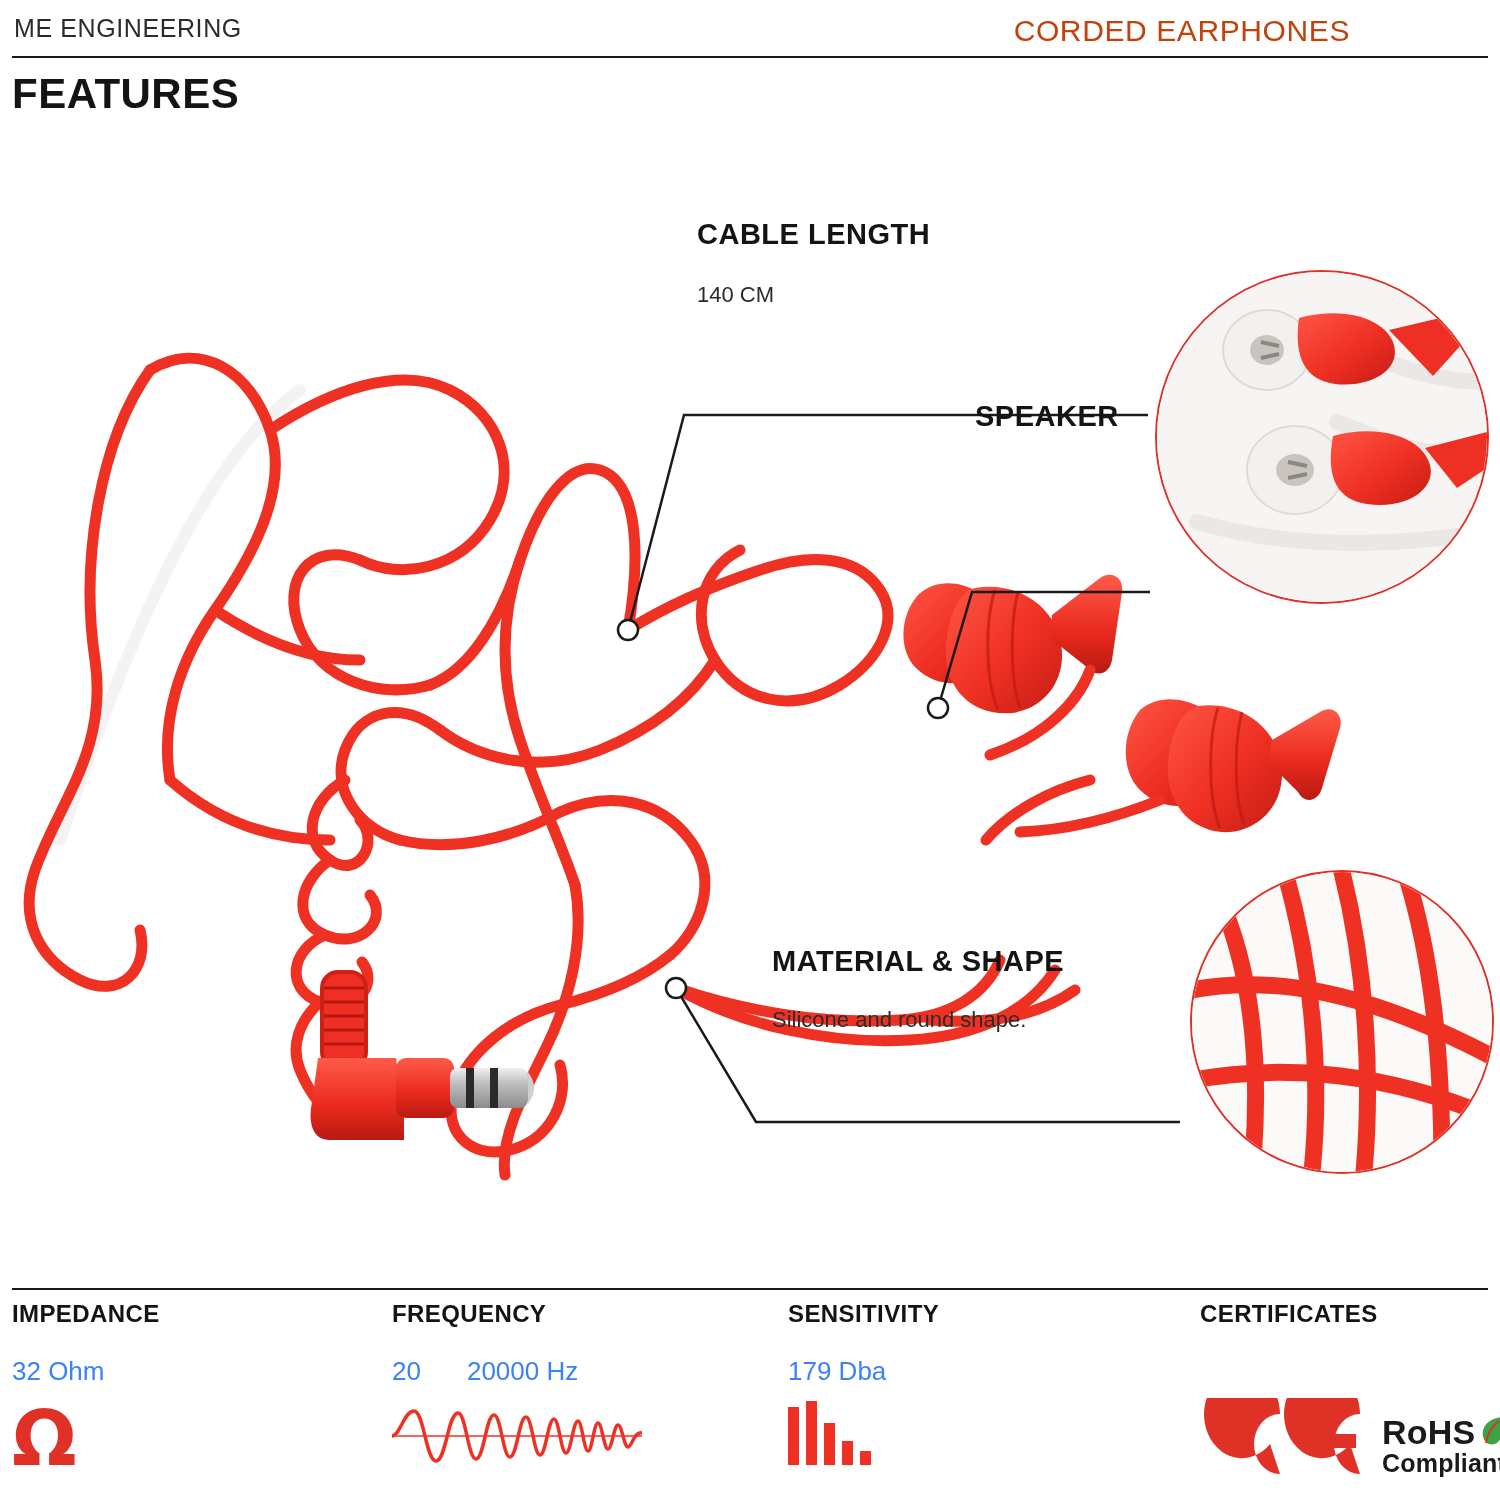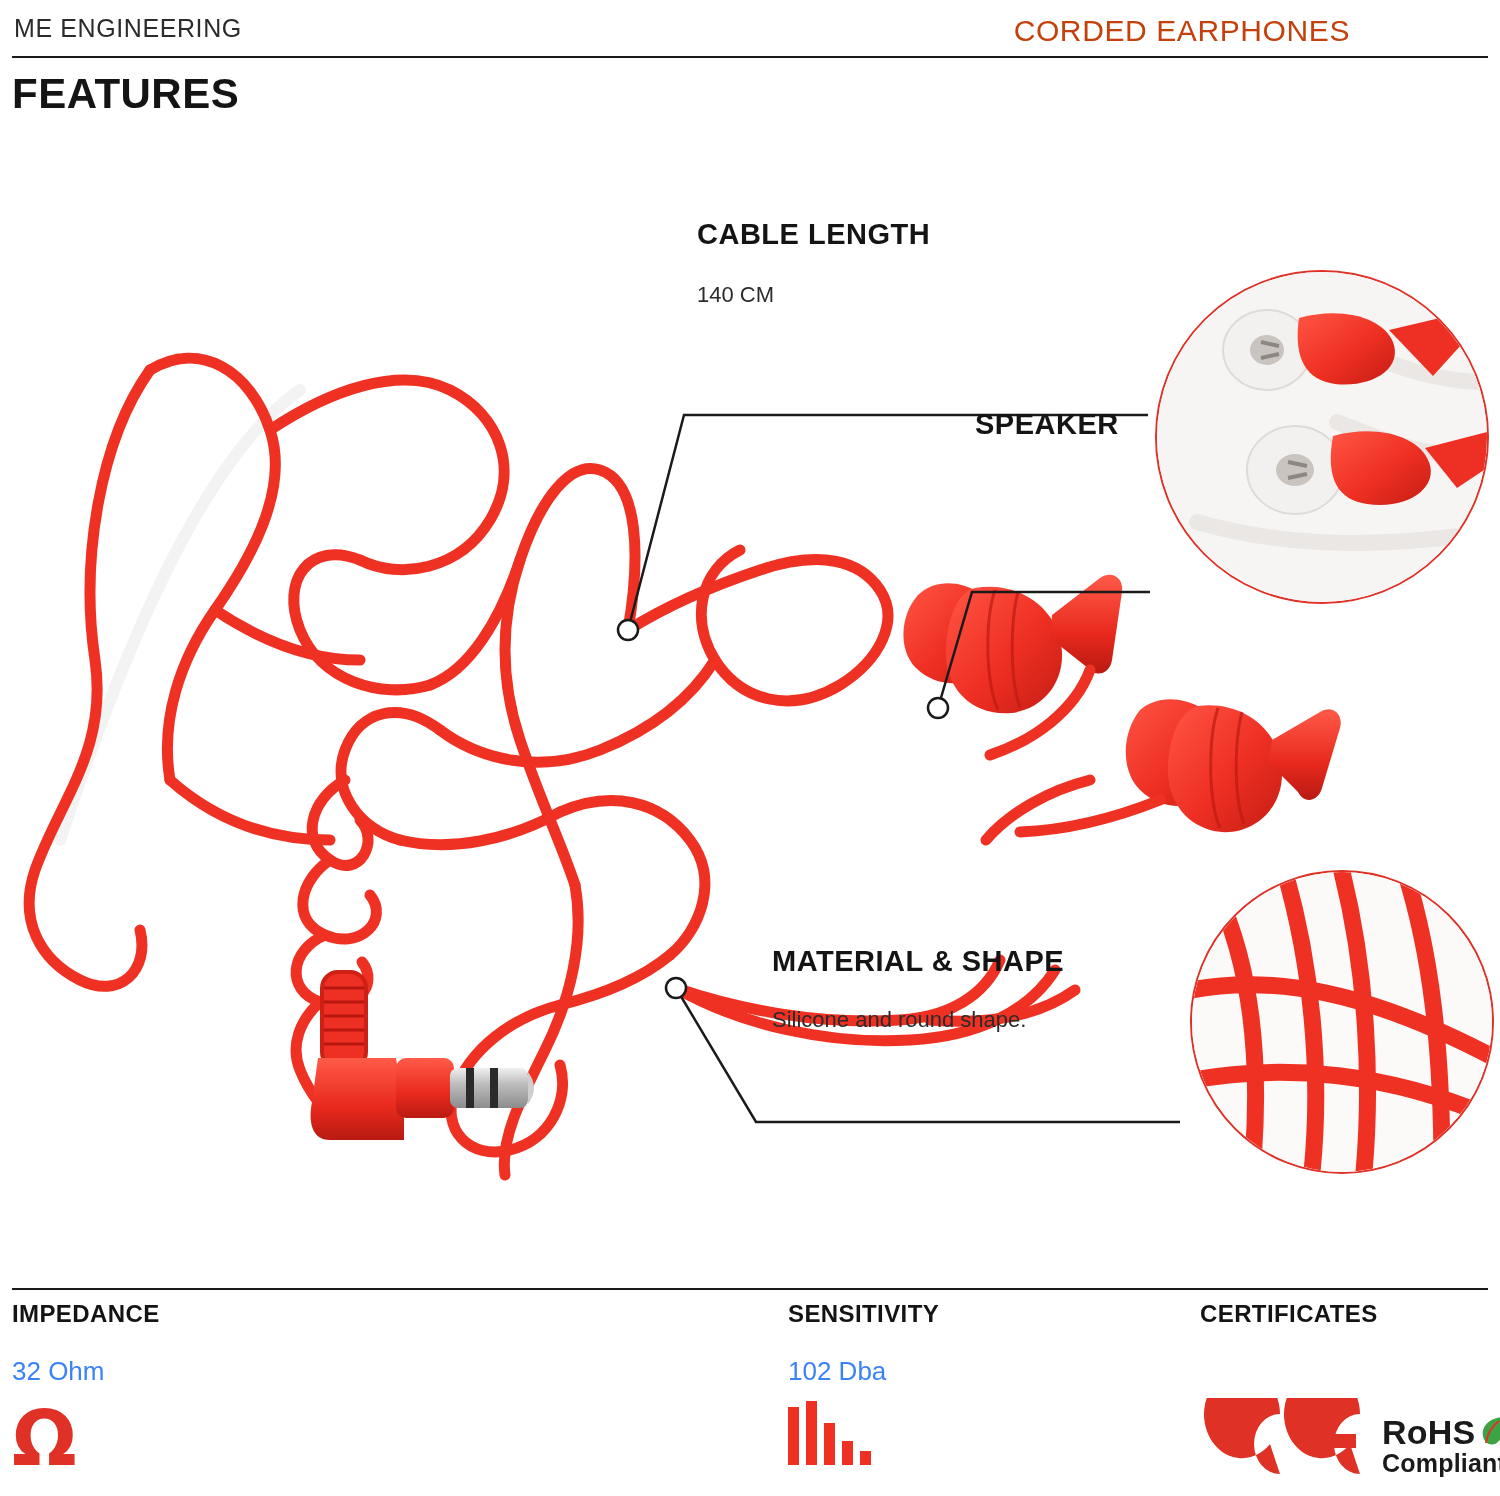--- a/index.html
+++ b/index.html
@@ -82,21 +82,21 @@
     white-space: nowrap;
   }
   .callout-sub {
     position: absolute;
     font-size: 22px;
     color: #2b2b2b;
     white-space: nowrap;
   }
   #callout-cable-title { left: 697px; top: 78px; }
   #callout-cable-value { left: 697px; top: 142px; }
-  #callout-speaker-title { left: 975px; top: 268px; }
+  #callout-speaker-title { left: 975px; top: 260px; }
   #callout-material-title { left: 772px; top: 805px; }
   #callout-material-value { left: 772px; top: 867px; }
 
   
   .inset {
     position: absolute;
     border-radius: 50%;
     border: 2px solid #e03127;
     overflow: hidden;
     background: #fdfdfd;
@@ -365,24 +365,41 @@
   </div>
 
   <div class="footer-rule"></div>
 
   <div class="spec" id="spec-impedance">
     <div class="spec-label">IMPEDANCE</div>
     <div class="spec-value">32 Ohm</div>
     <div class="spec-icon omega">Ω</div>
   </div>
 
+  <div class="spec" id="spec-frequency">
+    <div class="spec-label">FREQUENCY</div>
+    <div class="spec-value">
+      <span>20</span><span class="freq-gap"></span><span>20000 Hz</span>
+    </div>
+    <div class="spec-icon">
+      <svg width="250" height="70" viewBox="0 0 250 70">
+        <path d="M0 35 C 8 35, 12 10, 22 10 C 32 10, 34 60, 44 60 C 54 60, 56 12, 66 12
+                 C 74 12, 76 58, 84 58 C 92 58, 94 14, 102 14 C 109 14, 111 56, 118 56
+                 C 125 56, 127 16, 134 16 C 140 16, 142 54, 148 54 C 154 54, 156 18, 162 18
+                 C 167 18, 169 52, 174 52 C 179 52, 181 20, 186 20 C 190 20, 192 50, 196 50
+                 C 200 50, 202 22, 206 22 C 210 22, 212 48, 216 48 C 220 48, 222 24, 226 24
+                 C 230 24, 232 46, 236 46 C 240 46, 242 30, 250 32" fill="none" stroke="#ef3124" stroke-width="3.5"></path>
+        <line x1="0" y1="35" x2="250" y2="35" stroke="#ef3124" stroke-width="1.6"></line>
+      </svg>
+    </div>
+  </div>
 
   <div class="spec" id="spec-sensitivity">
     <div class="spec-label">SENSITIVITY</div>
-    <div class="spec-value">102 Dba</div>
+    <div class="spec-value">179 Dba</div>
     <div class="spec-icon">
       <svg width="110" height="70" viewBox="0 0 110 70">
         <rect x="0" y="6" width="11" height="58" fill="#ef3124"></rect>
         <rect x="18" y="0" width="11" height="64" fill="#ef3124"></rect>
         <rect x="36" y="22" width="11" height="42" fill="#ef3124"></rect>
         <rect x="54" y="40" width="11" height="24" fill="#ef3124"></rect>
         <rect x="72" y="50" width="11" height="14" fill="#ef3124"></rect>
       </svg>
     </div>
   </div>

